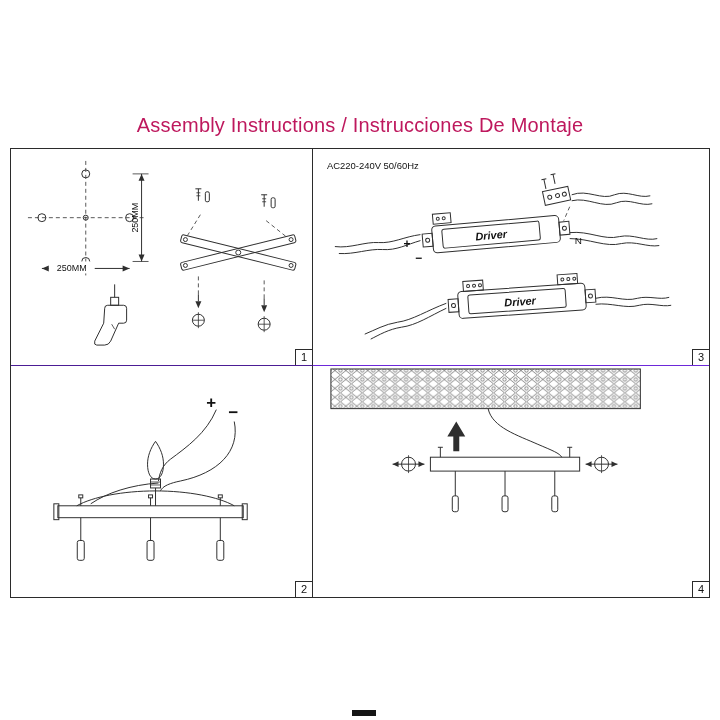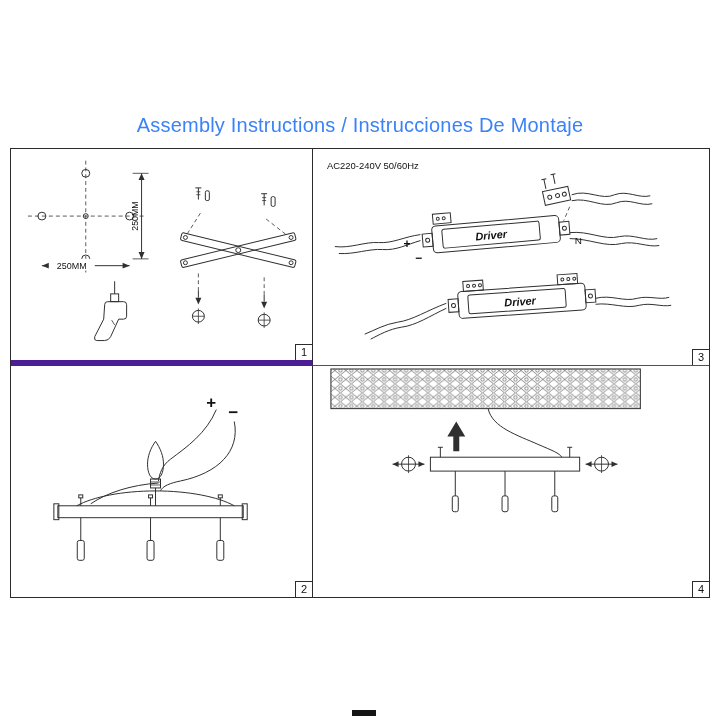--- a/index.html
+++ b/index.html
@@ -1,23 +1,23 @@
 <!DOCTYPE html>
 <html><head>
 <meta charset="utf-8">
 <style>
   html,body{margin:0;padding:0;width:720px;height:720px;overflow:hidden;background:#fff;
     font-family:"Liberation Sans",sans-serif;color:#111;position:relative;}
   .page{position:absolute;inset:0;background:#fff;}
   .title{position:absolute;top:114px;left:0;width:100%;text-align:center;margin:0;
-    font-size:20px;font-weight:400;letter-spacing:.2px;color:#3b82f6;}
+    font-size:20px;font-weight:400;letter-spacing:.2px;color:#be185d;}
   .sheet{position:absolute;left:10px;top:148px;width:700px;height:450px;box-sizing:border-box;
     border:1px solid #2b2b2b;display:grid;grid-template-columns:302px 1fr;grid-template-rows:217px 1fr;}
   .panel{position:relative;box-sizing:border-box;overflow:hidden;}
-  .p1{border-right:1px solid #2b2b2b;border-bottom:6px solid #4c1d95;}
+  .p1{border-right:1px solid #2b2b2b;border-bottom:1px solid #4c1d95;}
   .p3{border-bottom:1px solid #6d28d9;}
   .p2{border-right:1px solid #2b2b2b;}
   .panel svg{position:absolute;inset:0;width:100%;height:100%;display:block;
     stroke:#2f2f2f;fill:none;stroke-width:1;}
   svg text{stroke:none;fill:#111;font-family:"Liberation Sans",sans-serif;}
   .fill{fill:#2f2f2f;stroke:none;}
   .wbg{fill:#fff;stroke:none;}
   .dash{stroke-dasharray:4 3;}
   .thin{stroke-width:.8;}
   .dim{font-size:9px;}

